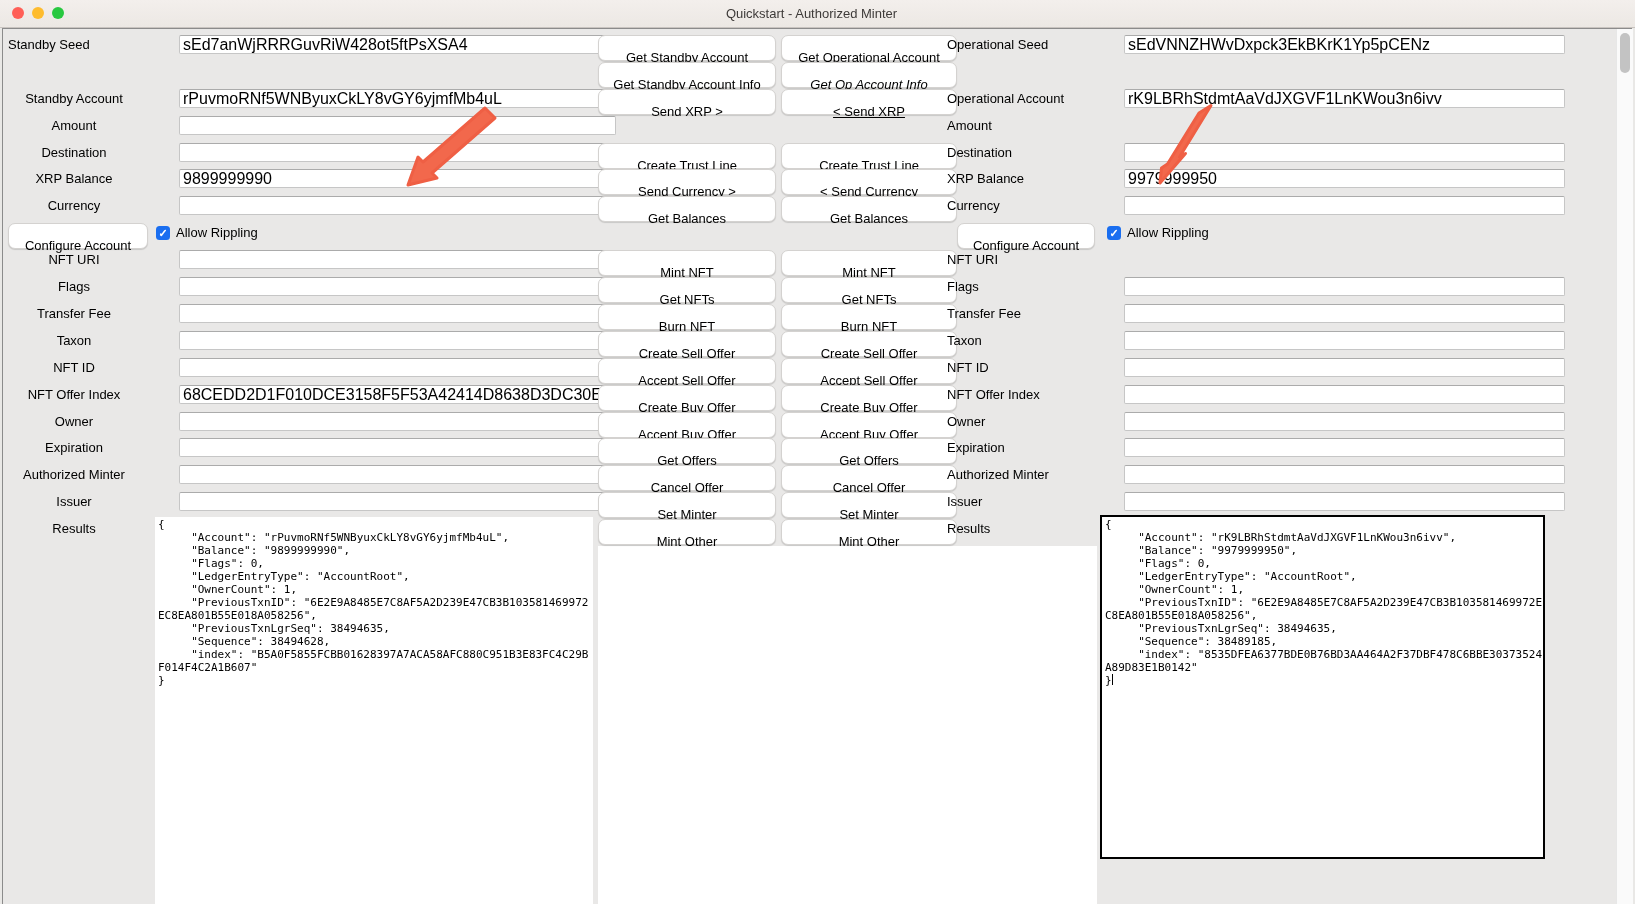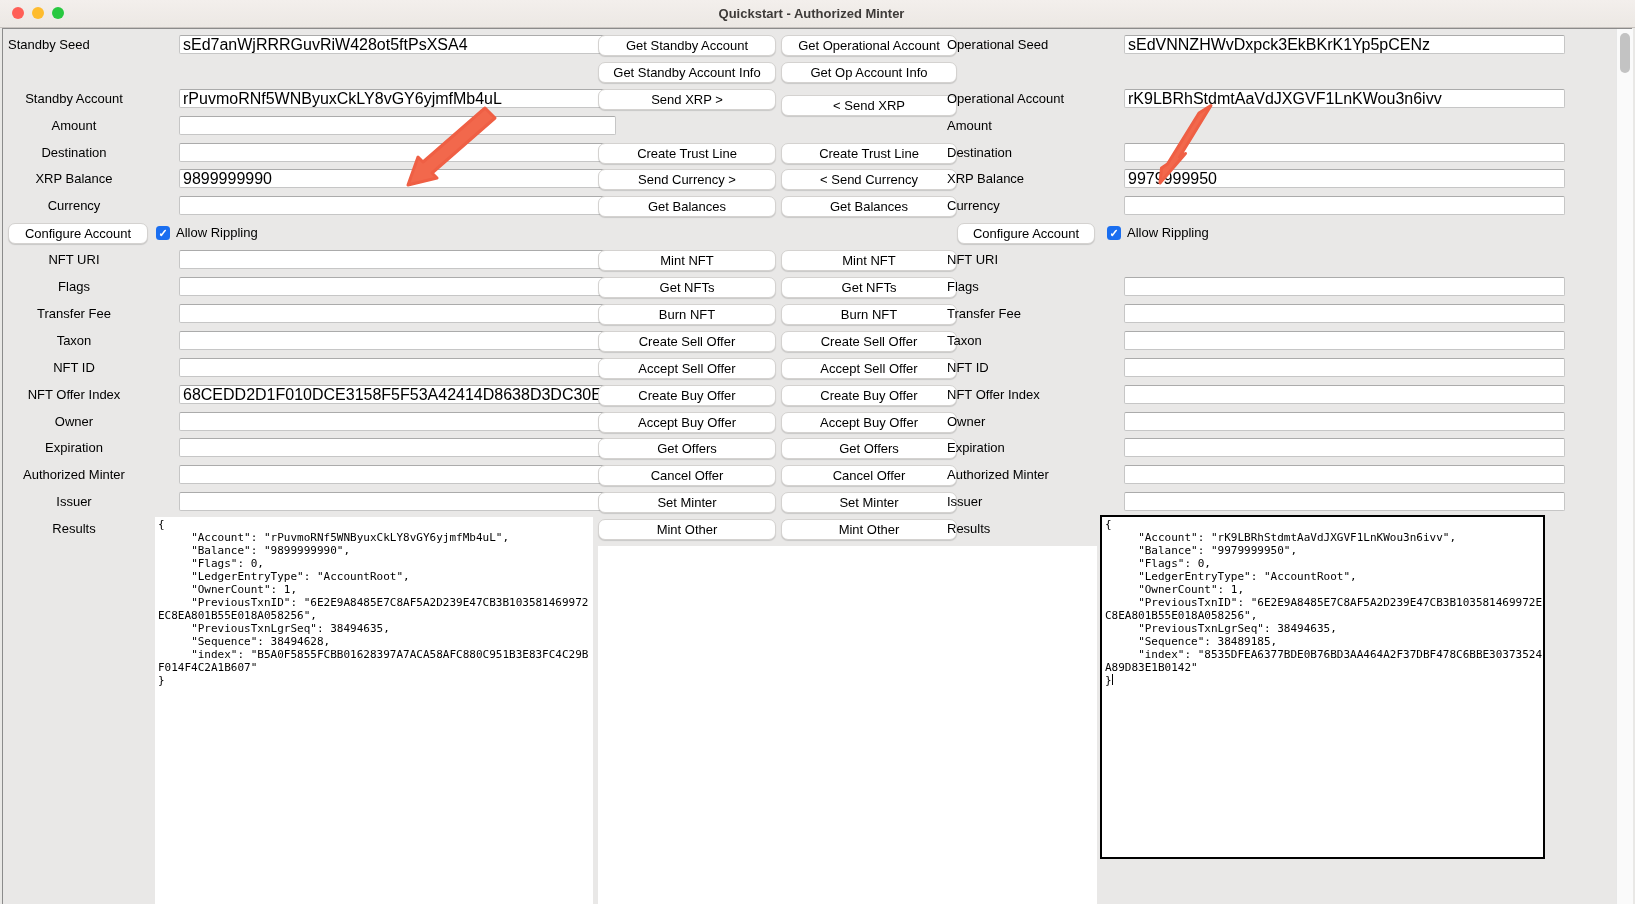--- a/index.html
+++ b/index.html
@@ -3,21 +3,21 @@
 <meta charset="utf-8">
 <style>
   html,body{margin:0;padding:0;}
   body{width:1635px;height:904px;background:#e9e8e6;font-family:"Liberation Sans",sans-serif;overflow:hidden;}
   .app{position:relative;width:1635px;height:904px;}
 
   
   .titlebar{position:absolute;left:0;top:0;width:1635px;height:27px;
     background:linear-gradient(#f3efec,#ece8e4);border-bottom:1px solid #c9c4c0;}
   .title{position:absolute;left:0;right:12px;top:0;height:38px;line-height:27px;text-align:center;
-    font-size:13px;font-weight:bold;color:#3e3b39;}
+    font-size:13px;font-weight:normal;color:#3e3b39;}
   .tl{position:absolute;top:7px;width:12px;height:12px;border-radius:50%;}
   .tl.red{left:12px;background:#ff5f57;}
   .tl.yellow{left:32px;background:#febc2e;}
   .tl.green{left:52px;background:#28c840;}
 
   
   .frame{position:absolute;left:2px;top:28px;width:1630px;height:876px;
     border:1px solid #8b8b8b;border-bottom:none;background:#e9e8e7;box-sizing:border-box;}
 
   
@@ -26,21 +26,21 @@
   .lbl.rr{left:947px;width:148px;}
 
   .field{position:absolute;height:17px;background:#fff;border:1px solid #c6c6c6;border-top-color:#ababab;
     border-radius:2px;font-size:16px;font-family:"Liberation Sans",sans-serif;padding:0 3px;color:#000;
     outline:none;box-sizing:content-box;overflow:hidden;white-space:nowrap;margin-left:24px;}
   .field.L{left:155px;width:429px;}
   .field.R{left:1100px;width:433px;}
 
   .btn{position:absolute;height:21px;background:#fff;border:1px solid #d4d2d0;border-radius:7px;
     box-shadow:0 1px 1px rgba(0,0,0,0.14);font-size:13px;color:#000;text-align:center;line-height:19px;
-    font-family:"Liberation Sans",sans-serif;padding:0;box-sizing:border-box;cursor:default;}
+    font-family:"Liberation Sans",sans-serif;padding:12px;box-sizing:border-box;cursor:default;}
   .btn.c1{left:598px;width:178px;}
   .btn.c2{left:781px;width:176px;}
   .btn.cfgL{left:8px;width:140px;}
   .btn.cfgR{left:957px;width:138px;}
 
   .chk{position:absolute;width:14px;height:14px;border-radius:3.5px;background:#1a6ef0;
     color:#fff;font-size:11px;line-height:14px;text-align:center;font-weight:bold;}
   .chk::after{content:"✓";}
   .chklbl{position:absolute;height:19px;line-height:19px;font-size:13px;}
 
@@ -136,22 +136,22 @@
   <button class="btn c1" style="top:331px;">Create Sell Offer</button>
   <button class="btn c1" style="top:358px;">Accept Sell Offer</button>
   <button class="btn c1" style="top:385px;">Create Buy Offer</button>
   <button class="btn c1" style="top:412px;">Accept Buy Offer</button>
   <button class="btn c1" style="top:438px;">Get Offers</button>
   <button class="btn c1" style="top:465px;">Cancel Offer</button>
   <button class="btn c1" style="top:492px;">Set Minter</button>
   <button class="btn c1" style="top:519px;">Mint Other</button>
 
   <button class="btn c2" style="top:35px;">Get Operational Account</button>
-  <button class="btn c2" style="top:62px;">Get Op Account Info</button>
-  <button class="btn c2" style="top:95px;">&lt; Send XRP</button>
+  <button class="btn c2" style="top:62px;font-style:italic;">Get Op Account Info</button>
+  <button class="btn c2" style="top:89px;text-decoration:underline;">&lt; Send XRP</button>
   <button class="btn c2" style="top:143px;">Create Trust Line</button>
   <button class="btn c2" style="top:169px;">&lt; Send Currency</button>
   <button class="btn c2" style="top:196px;">Get Balances</button>
   <button class="btn c2" style="top:250px;">Mint NFT</button>
   <button class="btn c2" style="top:277px;">Get NFTs</button>
   <button class="btn c2" style="top:304px;">Burn NFT</button>
   <button class="btn c2" style="top:331px;">Create Sell Offer</button>
   <button class="btn c2" style="top:358px;">Accept Sell Offer</button>
   <button class="btn c2" style="top:385px;">Create Buy Offer</button>
   <button class="btn c2" style="top:412px;">Accept Buy Offer</button>

